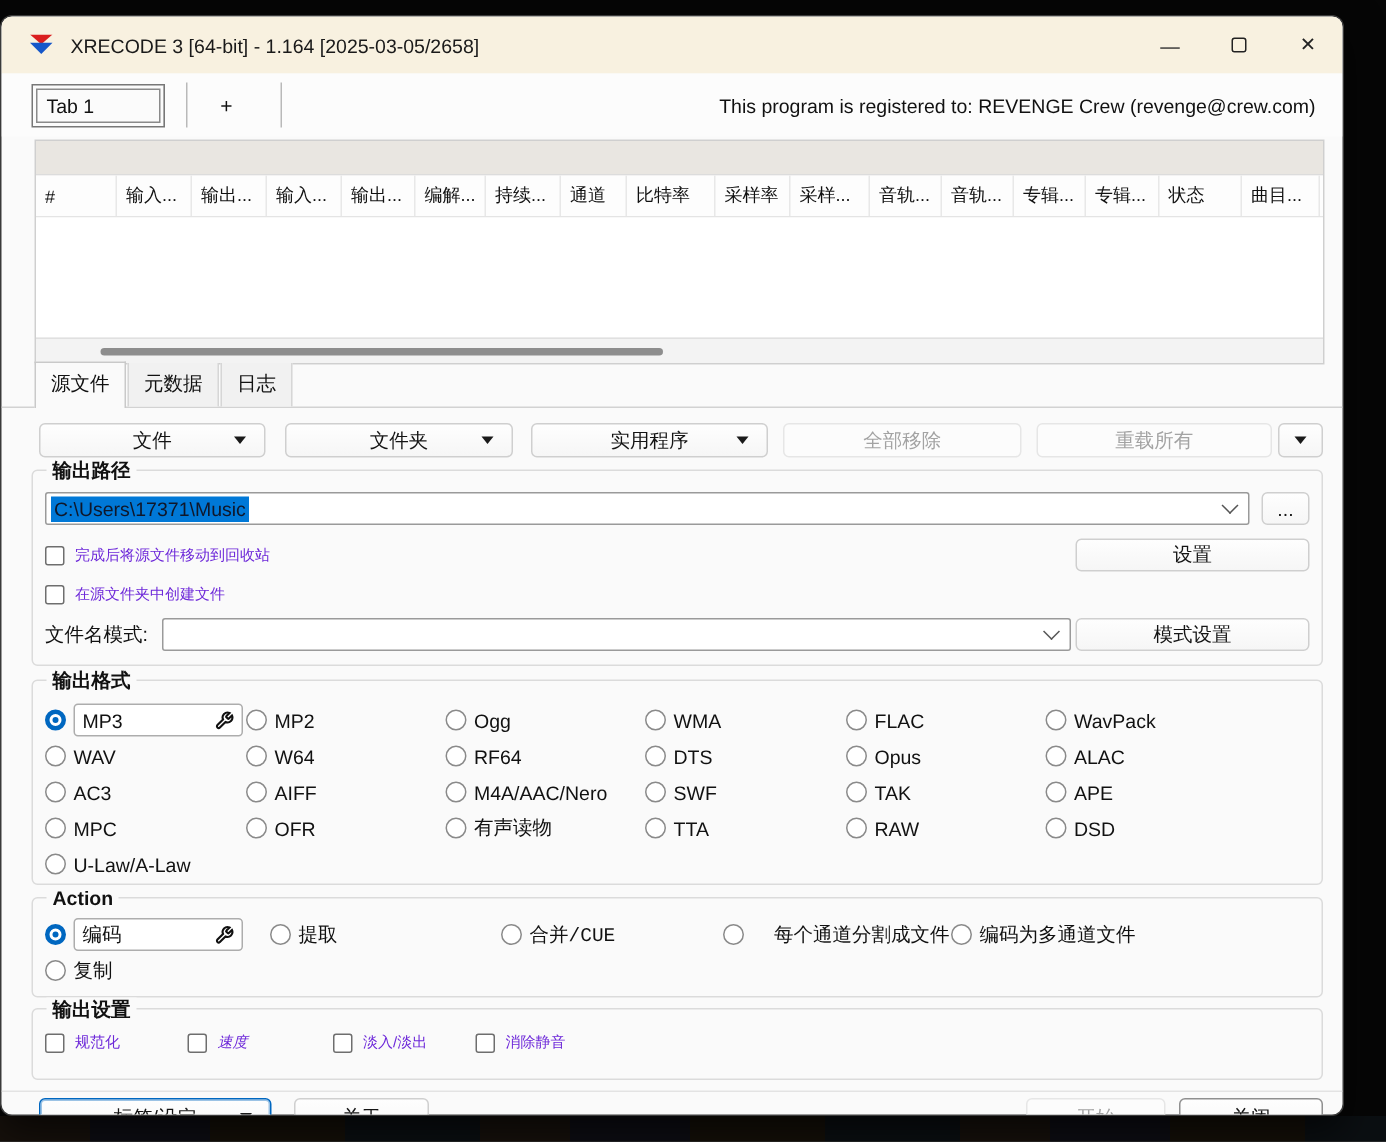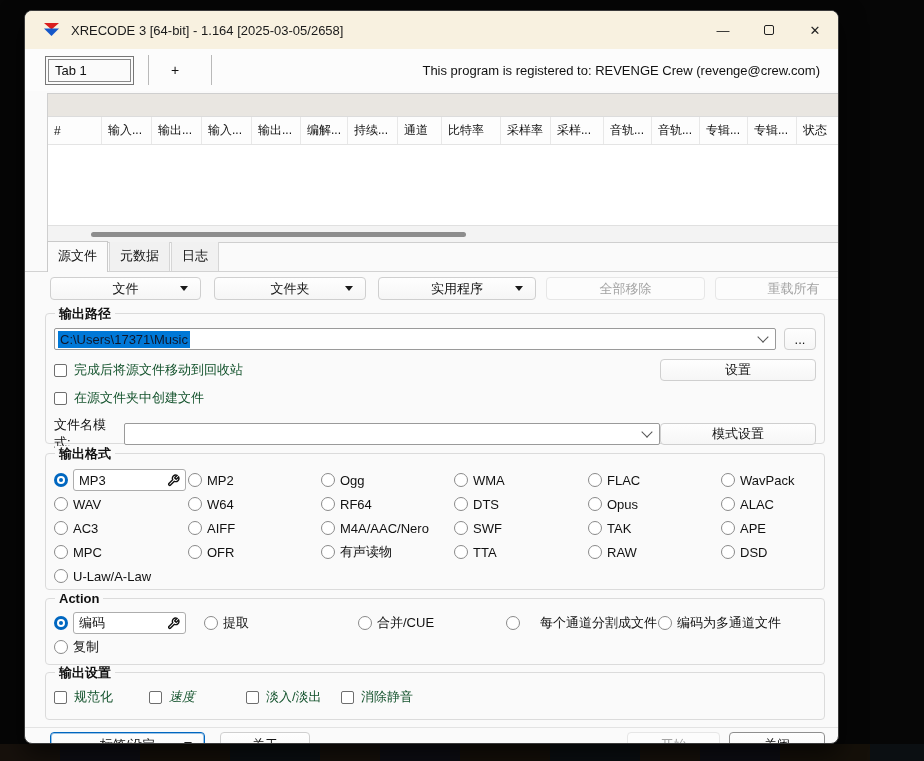--- a/index.html
+++ b/index.html
@@ -1,20 +1,20 @@
 <!DOCTYPE html>
 <html><head>
 <meta charset="utf-8">
 <style>
   * { margin:0; padding:0; box-sizing:border-box; }
   html,body { width:924px; height:761px; background:#060606; overflow:hidden;
               font-family:"Liberation Sans","DejaVu Sans",sans-serif; }
   .desktop-strip { position:absolute; left:0; top:744px; width:924px; height:17px;
     background:repeating-linear-gradient(90deg,#17110c 0 60px,#0e0e14 60px 140px,#151009 140px 230px,#0b0f12 230px 320px); }
-  .window { position:absolute; left:24px; top:10px; width:815px; height:734px;
+  .window { position:absolute; left:0; top:10px; width:896px; height:734px;
     background:#fafafa; border-radius:8px; overflow:hidden;
     box-shadow:0 10px 26px rgba(0,0,0,.65); border:1px solid #3a3a3a; }
 
   
   .titlebar { height:38px; background:#f8f1e0; display:flex; align-items:center; }
   .app-icon { width:17px; height:15px; margin-left:18px; flex:none; }
   .title-text { font-size:13px; color:#1a1a1a; margin-left:11px; white-space:nowrap; }
   .caption-btns { margin-left:auto; display:flex; height:100%; }
   .cap-btn { width:46px; height:100%; display:flex; align-items:center; justify-content:center;
              font-size:13px; color:#222; }
@@ -43,21 +43,21 @@
               background:#8d8d8d; border-radius:3px; }
 
   
   .viewtabs { height:29px; display:flex; align-items:flex-end; padding-left:22px;
               border-bottom:1px solid #d2d2d2; }
   .vtab { font-size:13px; color:#111; padding:5px 10px 6px 10px; border:1px solid #d6d6d6;
           border-bottom:none; background:#f1f1f1; margin-right:1px; }
   .vtab.active { background:#fafafa; border-color:#c9c9c9; position:relative; top:1px; padding-bottom:7px;margin-top:47px; }
 
   
-  .toolbar { height:33px; display:flex; align-items:center; padding-left:25px; }
+  .toolbar { height:33px; display:flex; align-items:flex-end; padding-left:25px; }
   .btn { height:23px; background:linear-gradient(#fefefe,#f6f6f6); border:1px solid #cfcfcf;
          border-radius:4px; font-size:13px; color:#141414; display:flex; align-items:center;
          justify-content:center; position:relative; flex:none; }
   .btn .tri { position:absolute; right:12px; }
   .btn.disabled { background:#fcfcfc; border-color:#e6e6e6; color:#a3a3a3; }
   .tri { width:0; height:0; border-left:4px solid transparent; border-right:4px solid transparent;
          border-top:5px solid #1a1a1a; }
   .chev { width:8px; height:8px; border-right:1.4px solid #555; border-bottom:1.4px solid #555;
           transform:rotate(45deg); margin-top:-4px; }
 
@@ -72,36 +72,36 @@
   .g-outset  { margin-top:7px; height:48px;  padding:15px 8px 0 8px; }
 
   .row { display:flex; align-items:center; }
   .combo { height:22px; background:#fff; border:1px solid #9a9a9a; border-radius:2px;
            display:flex; align-items:center; padding:0 8px 0 3px; }
   .combo .chev { margin-left:auto; }
   .sel-text { background:#0078d7; color:#0f172a; font-size:13px; padding:1px 2px; white-space:nowrap; }
   .btn-dots { width:32px; height:22px; margin-left:8px; }
   .btn-right { width:156px; height:22px; margin-left:auto; }
 
-  .checkline { display:flex; align-items:center; gap:7px; font-size:13px; color:#14532d; }
+  .checkline { display:flex; align-items:center; gap:7px; font-size:10px; color:#6d28d9; }
   .checkbox { width:13px; height:13px; border:1px solid #6e6e6e; border-radius:2px; background:#fff; flex:none; }
 
   .radio { width:14px; height:14px; border-radius:50%; border:1px solid #8a8a8a; background:#fff;
            flex:none; position:relative; }
   .radio.checked { border:3px solid #0067c0; }
   .radio.checked::after { content:""; position:absolute; inset:2px; border-radius:50%; background:#0067c0; }
   .r-item { display:flex; align-items:center; gap:5px; font-size:13px; color:#111; height:22px; }
   .cfg-box { height:22px; width:113px; border:1px solid #adadad; border-radius:3px; background:#fff;
              display:flex; align-items:center; padding:0 5px 0 5px; font-size:13px; }
   .cfg-box svg { margin-left:auto; }
 
   .format-grid { display:grid; grid-template-columns:134px 133px 133px 134px 133px 1fr; row-gap:2px; }
 
   .action-row1 { display:flex; align-items:center; }
-  .aw1{width:150px;} .aw2{width:154px;} .aw3{width:148px;} .aw4{width:152px;gap:20px;}
+  .aw1{width:150px;} .aw2{width:154px;} .aw3{width:148px;font-family:Liberation Mono, monospace;} .aw4{width:152px;gap:20px;}
 
   .outset-row { display:flex; }
   .os1{width:95px;} .os2{width:97px;font-style:italic;} .os3{width:95px;}
 
   
   .bottombar { height:34px; margin-top:7px; border-top:1px solid #e3e3e3;
                display:flex; align-items:center; padding:0 13px 0 25px; }
   .btn-tags { width:155px; height:26px; border:1px solid #0067c0; box-shadow:0 0 0 1px #9cc3e5 inset; }
   .btn-about { width:90px; height:26px; margin-left:15px; }
   .btn-start { width:93px; height:26px; margin-left:auto; }

